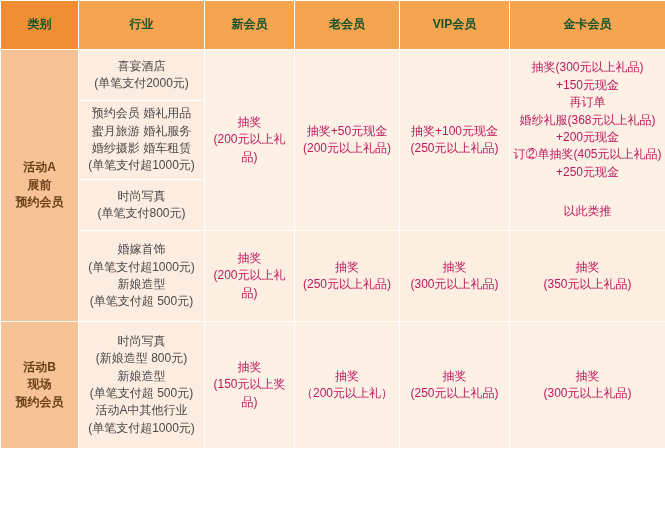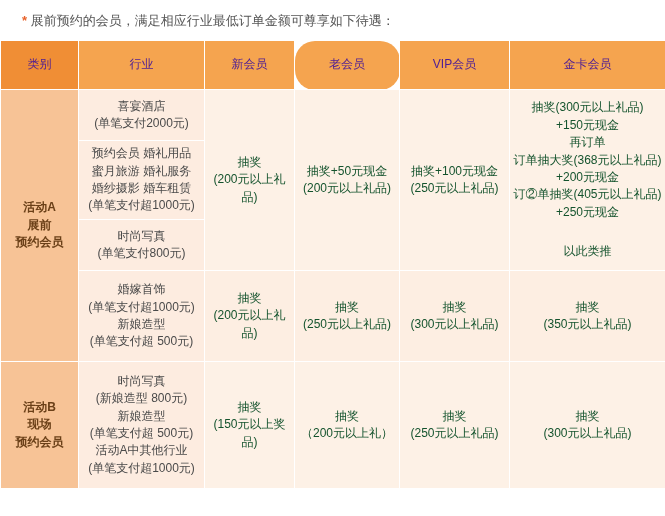--- a/index.html
+++ b/index.html
@@ -49,30 +49,30 @@
     border: 1px solid #ffffff;
     text-align: center;
     vertical-align: middle;
     font-size: 12px;
     line-height: 1.45;
     padding: 4px 3px;
   }
   
   thead th {
     background: #f5a04a;
-    color: #4c1d95;
+    color: #14532d;
     font-size: 16px;
-    font-weight: normal;
+    font-weight: bold;
     height: 40px;
     border: 1px solid #ffffff;
   }
   thead th.cat { background: #f08e35; }
   thead th.ind { background: #f5a44f; }
   thead th.nm  { background: #f5a44f; }
-  thead th.om  { background: #f5a44f; border-radius: 20px; }
+  thead th.om  { background: #f5a44f; }
   thead th.vip { background: #f5a44f; }
   thead th.gold{ background: #f5a44f; }
 
   td.cat-cell {
     background: #f7c396;
     color: #6b4018;
     font-size: 13px;
     font-weight: bold;
     line-height: 1.7;
     margin-top: 32px;
@@ -82,38 +82,35 @@
     font-weight: bold;
   }
   td.ind-cell {
     background: #fdece0;
     color: #4a4a4a;
     font-size: 11.5px;
     line-height: 1.55;
   }
   td.val-cell {
     background: #fdf1e6;
-    color: #14532d;
+    color: #be185d;
     font-size: 11.5px;
     line-height: 1.6;
   }
   td.val-cell.alt {
     background: #fdeee2;
   }
   .line { display: block; }
 </style>
 </head>
 <body>
 
 <div class="page">
 
 
-  <div class="subtitle">
-    <span class="star">*</span><span class="hl"> 展前预约的会员，满足相应行业最低订单金额可尊享如下待遇：</span>
-  </div>
 
   <table class="grid">
     <colgroup>
       <col style="width:78px">
       <col style="width:126px">
       <col style="width:90px">
       <col style="width:105px">
       <col style="width:110px">
       <col style="width:156px">
     </colgroup>
@@ -148,21 +145,21 @@
           <span class="line">(200元以上礼品)</span>
         </td>
         <td class="val-cell" rowspan="3">
           <span class="line">抽奖+100元现金</span>
           <span class="line">(250元以上礼品)</span>
         </td>
         <td class="val-cell" rowspan="3">
           <span class="line">抽奖(300元以上礼品)</span>
           <span class="line">+150元现金</span>
           <span class="line">再订单</span>
-          <span class="line">订单抽大奖(368元以上礼品)</span>
+          <span class="line">婚纱礼服(368元以上礼品)</span>
           <span class="line">+200元现金</span>
           <span class="line">订②单抽奖(405元以上礼品)</span>
           <span class="line">+250元现金</span>
           <span class="line" style="margin-top:22px">以此类推</span>
         </td>
       </tr>
 
       <tr>
         <td class="ind-cell" style="height:70px">
           <span class="line">预约会员  婚礼用品</span>

